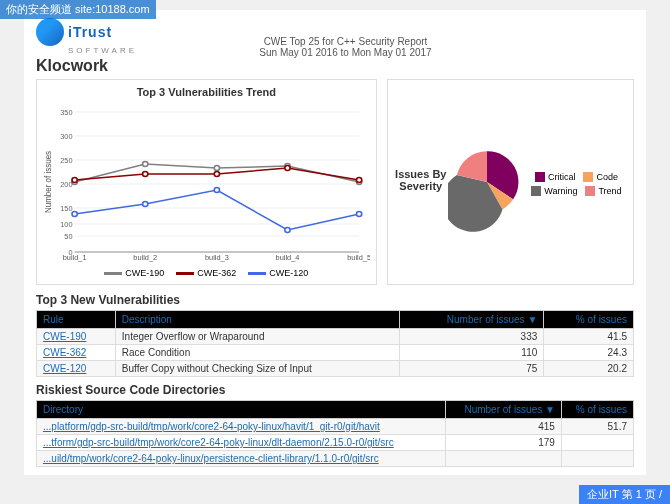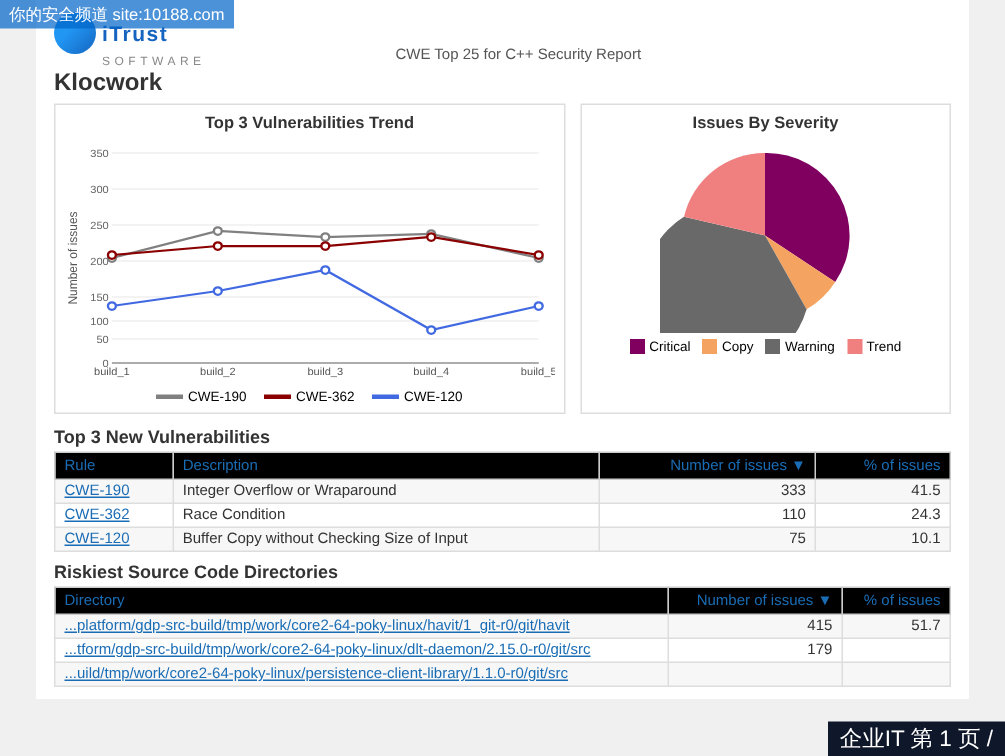--- a/index.html
+++ b/index.html
@@ -20,21 +20,21 @@
       padding: 2px 6px;
       z-index: 100;
     }
     .watermark-bottom-right {
       position: absolute;
       bottom: 0; right: 0;
       z-index: 100;
     }
     .main-container {
       background: #fff;
-      margin: 0 auto;
+      margin: 10px auto;
       width: 622px;
       padding: 8px 12px 8px 12px;
     }
     .header {
       display: flex;
       align-items: center;
       justify-content: space-between;
       margin-bottom: 4px;
     }
     .logo-area {
@@ -129,21 +129,21 @@
       height: 3px;
       display: inline-block;
     }
     
     .pie-chart-container {
       flex: 1;
       border: 1px solid #ddd;
       padding: 6px;
       background: #fff;
       display: flex;
-      flex-direction: column;
+      flex-direction: row;
       align-items: center;
     }
     .pie-legend {
       display: flex;
       flex-wrap: wrap;
       gap: 4px 8px;
       font-size: 9px;
       margin-top: 4px;
       justify-content: center;
     }
@@ -208,20 +208,21 @@
     <div class="logo-area">
       <div class="logo-img">
         <div class="logo-circle"></div>
         <span class="logo-text-itrust">iTrust</span>
       </div>
       <span class="logo-software">SOFTWARE</span>
       <span class="klocwork">Klocwork</span>
     </div>
     <div class="header-title">
       <div class="subtitle">CWE Top 25 for C++ Security Report</div>
+      <div class="date-range">Sun May 01 2016 to Mon May 01 2017</div>
     </div>
     <div style="width:80px"></div>
   </div>
 
   <div class="charts-row">
 
     <div class="line-chart-container">
       <div class="chart-title">Top 3 Vulnerabilities Trend</div>
       <svg class="line-chart-svg" viewBox="0 0 310 160" preserveAspectRatio="none">
 
@@ -301,21 +302,21 @@
 
         <path d="M70,65 L16.0,52.5 A55,55 0 0,1 70,10 Z" fill="#F08080"></path>
       </svg>
       <div class="pie-legend">
         <div class="pie-legend-item">
           <span class="pie-legend-box" style="background:#800060;"></span>
           <span>Critical</span>
         </div>
         <div class="pie-legend-item">
           <span class="pie-legend-box" style="background:#F4A460;"></span>
-          <span>Copy</span>
+          <span>Code</span>
         </div>
         <div class="pie-legend-item">
           <span class="pie-legend-box" style="background:#696969;"></span>
           <span>Warning</span>
         </div>
         <div class="pie-legend-item">
           <span class="pie-legend-box" style="background:#F08080;"></span>
           <span>Trend</span>
         </div>
       </div>
@@ -342,21 +343,21 @@
       <tr>
         <td class="link-cell">CWE-362</td>
         <td>Race Condition</td>
         <td class="col-num">110</td>
         <td class="col-pct">24.3</td>
       </tr>
       <tr>
         <td class="link-cell">CWE-120</td>
         <td>Buffer Copy without Checking Size of Input</td>
         <td class="col-num">75</td>
-        <td class="col-pct">10.1</td>
+        <td class="col-pct">20.2</td>
       </tr>
     </tbody>
   </table>
 
   <div class="section-title">Riskiest Source Code Directories</div>
   <table>
     <thead>
       <tr>
         <th>Directory</th>
         <th style="text-align:right;">Number of issues ▼</th>
@@ -378,14 +379,14 @@
         <td class="link-cell">...uild/tmp/work/core2-64-poky-linux/persistence-client-library/1.1.0-r0/git/src</td>
         <td class="col-num"></td>
         <td class="col-pct"></td>
       </tr>
     </tbody>
   </table>
 
 </div>
 
 <div class="watermark-bottom-right">
-  <div style="background:#0f172a;color:#fff;font-size:15px;padding:2px 8px;display:inline-block;">企业IT 第 1 页 /</div>
+  <div style="background:#3b82f6;color:#fff;font-size:11px;padding:2px 8px;display:inline-block;">企业IT 第 1 页 /</div>
 </div>
 
 </body></html>

